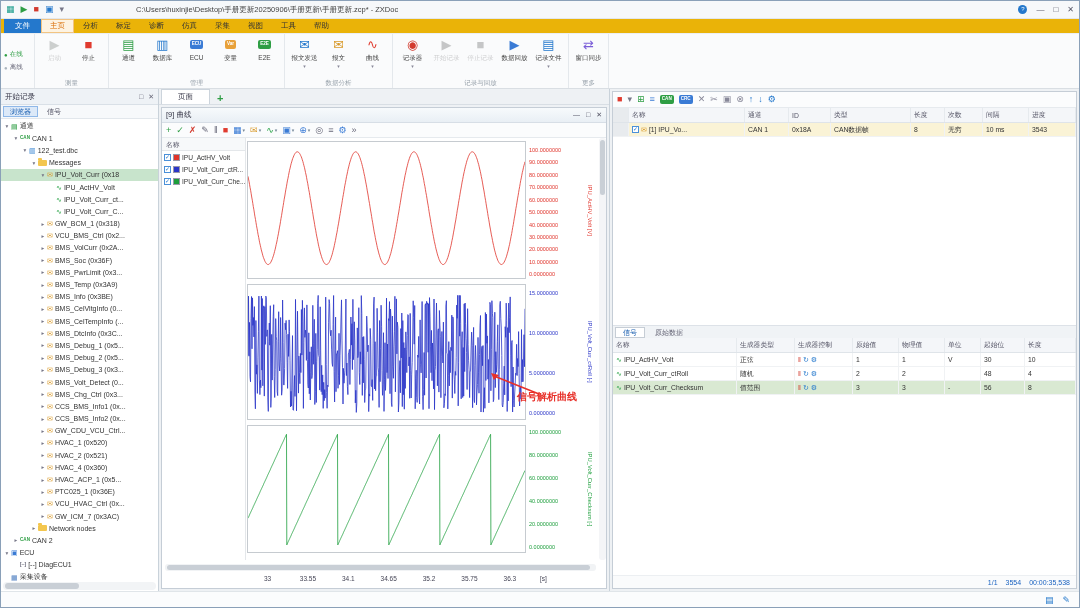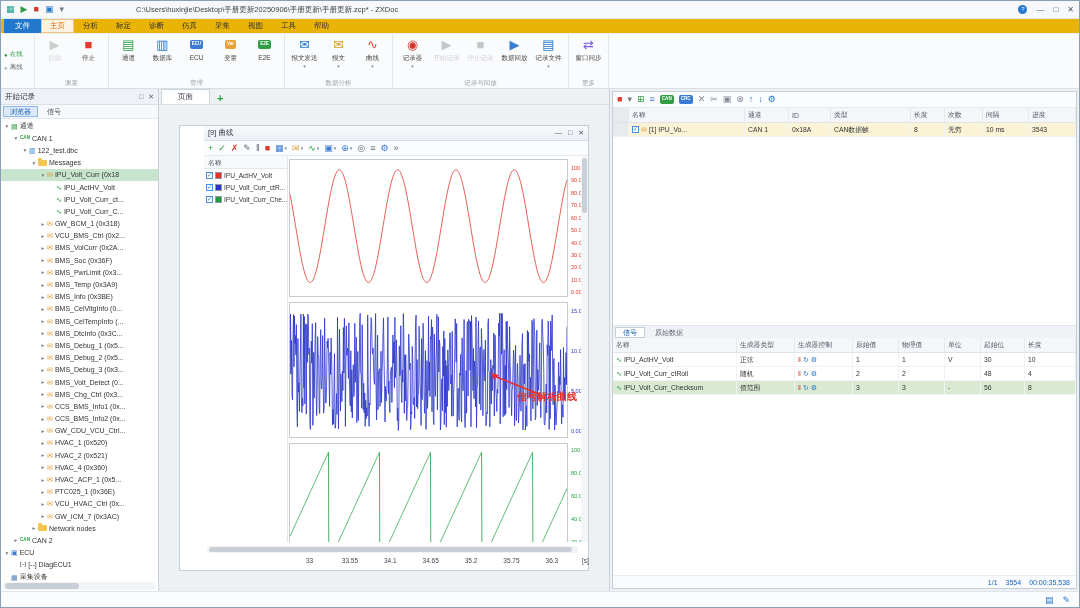--- a/index.html
+++ b/index.html
@@ -59,21 +59,21 @@
   .arrow{width:8px;font-size:5.5px;color:#778;text-align:center;flex:none;}
   .ticon{flex:none;margin-right:2px;display:flex;align-items:center;}
   .lp-hscroll{height:8px;margin:1px 2px;background:#f2f4f6;border-radius:4px;position:relative;flex:none;}
   .lp-hscroll .thumb{position:absolute;left:2px;top:1px;height:6px;width:74px;background:#c9cfd6;border-radius:3px;}
 
   
   .center-panel{flex:1;display:flex;flex-direction:column;position:relative;background:#eef1f4;min-width:0;}
   .page-tabbar{height:16px;display:flex;align-items:flex-end;background:#eef1f4;border-bottom:1px solid #d8dee4;padding-left:2px;}
   .page-tab{background:#fff;border:1px solid #ccd4dc;border-bottom:none;font-size:7.5px;padding:2px 16px;color:#334;}
   .add-page{color:#2e9e44;font-weight:bold;font-size:11px;padding:0 7px;line-height:11px;}
-  .curve-window{flex:1;margin:20px;border:1px solid #c5cdd6;background:#fff;display:flex;flex-direction:column;position:relative;min-height:0;padding-left:24px;}
+  .curve-window{flex:1;margin:2px;border:1px solid #c5cdd6;background:#fff;display:flex;flex-direction:column;position:relative;min-height:0;}
   .cw-titlebar{height:15px;background:linear-gradient(#f7fafc,#e9eff5);border-bottom:1px solid #d7dee6;display:flex;align-items:center;padding:0 4px;font-size:7.5px;color:#334;flex:none;}
   .cw-titlebar .sp,.tx-titlebar .sp{flex:1;}
   .winbtns{display:flex;gap:6px;font-size:7px;color:#556;}
   .cw-toolbar{height:15px;border-bottom:1px solid #e6eaee;display:flex;align-items:center;gap:5px;padding:0 4px;background:#fbfcfd;flex:none;}
   .ct{font-size:9px;line-height:1;display:flex;align-items:center;gap:1px;}
   .ct .dd{font-size:5px;color:#789;}
   .cw-content{flex:1;position:relative;background:#fff;min-height:0;}
   .legend{position:absolute;left:0;top:0;bottom:28px;width:84px;border-right:1px solid #e4e7ea;overflow:hidden;}
   .legend-h{height:13px;border-bottom:1px solid #e4e7ea;background:#f7f9fa;font-size:6.8px;color:#556;padding:2px 4px;}
   .litem{height:12px;display:flex;align-items:center;gap:2px;padding:0 2px;font-size:6.6px;white-space:nowrap;overflow:hidden;}

